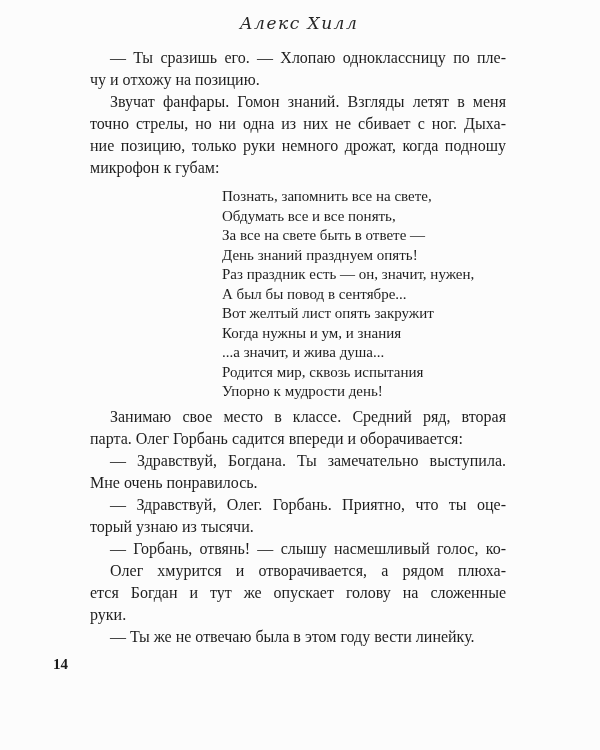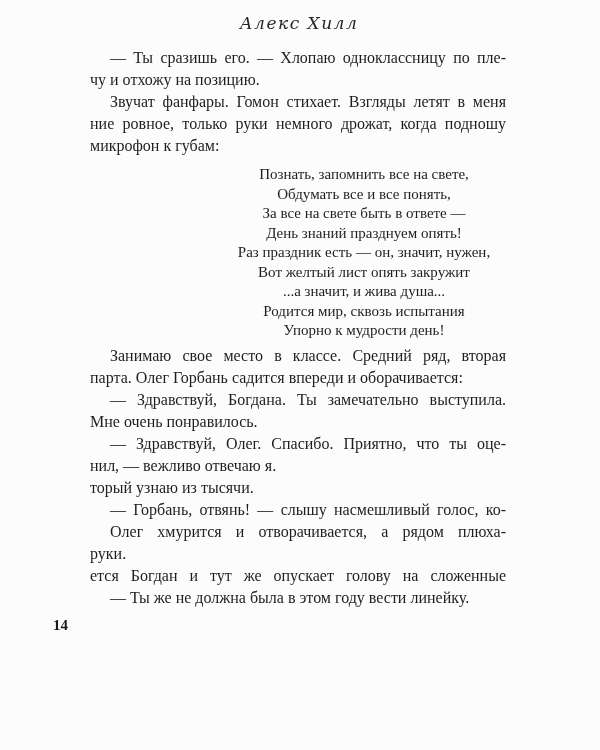--- a/index.html
+++ b/index.html
@@ -38,21 +38,21 @@
     text-align-last: justify;
     min-height: 22px;
   }
   .line.first { text-indent: 20px; }
   .line.last { text-align-last: left; }
   .poem {
     margin: 8px 0 4px 132px;
     font-size: 15px;
     line-height: 19.5px;
   }
-  .poem-line { text-align: center; }
+  .poem-line { text-align: left; }
   .folio {
     margin: 6px 0 0 53px;
     font-weight: bold;
     font-size: 15px;
     line-height: 20px;
     color: #1a1a1a;
   }
 </style>
 </head>
 <body>
@@ -60,58 +60,60 @@
 <div class="page" style="--paper: #fcfcfc; --ink: #1e1e1e;">
   <div class="running-head">Алекс Хилл</div>
 
   <div class="text-block">
     <div id="before-poem">
         <div class="para">
           <div class="line first">— Ты сразишь его. — Хлопаю одноклассницу по пле-</div>
           <div class="line last">чу и отхожу на позицию.</div>
         </div>
         <div class="para">
-          <div class="line first">Звучат фанфары. Гомон стихает. Взгляды летят в меня</div>
-          <div class="line">ние ровное, только руки немного дрожат, когда подношу</div>
+          <div class="line first">Звучат фанфары. Гомон знаний. Взгляды летят в меня</div>
+          <div class="line">точно стрелы, но ни одна из них не сбивает с ног. Дыха-</div>
+          <div class="line">ние позицию, только руки немного дрожат, когда подношу</div>
           <div class="line last">микрофон к губам:</div>
         </div>
       </div>
     <div id="poem" class="poem">
         <div class="poem-line">Познать, запомнить все на свете,</div>
         <div class="poem-line">Обдумать все и все понять,</div>
         <div class="poem-line">За все на свете быть в ответе —</div>
         <div class="poem-line">День знаний празднуем опять!</div>
         <div class="poem-line">Раз праздник есть — он, значит, нужен,</div>
+        <div class="poem-line">А был бы повод в сентябре...</div>
         <div class="poem-line">Вот желтый лист опять закружит</div>
+        <div class="poem-line">Когда нужны и ум, и знания</div>
         <div class="poem-line">...а значит, и жива душа...</div>
         <div class="poem-line">Родится мир, сквозь испытания</div>
         <div class="poem-line">Упорно к мудрости день!</div>
       </div>
     <div id="after-poem">
         <div class="para">
           <div class="line first">Занимаю свое место в классе. Средний ряд, вторая</div>
           <div class="line last">парта. Олег Горбань садится впереди и оборачивается:</div>
         </div>
         <div class="para">
           <div class="line first">— Здравствуй, Богдана. Ты замечательно выступила.</div>
           <div class="line last">Мне очень понравилось.</div>
         </div>
         <div class="para">
-          <div class="line first">— Здравствуй, Олег. Спасибо. Приятно, что ты оце-</div>
-          <div class="line last">нил, — вежливо отвечаю я.</div>
+          <div class="line first">— Здравствуй, Олег. Горбань. Приятно, что ты оце-</div>
         </div>
         <div class="para">
           <div class="line last">торый узнаю из тысячи.</div>
           <div class="line first">— Горбань, отвянь! — слышу насмешливый голос, ко-</div>
         </div>
         <div class="para">
           <div class="line first">Олег хмурится и отворачивается, а рядом плюха-</div>
+          <div class="line">ется Богдан и тут же опускает голову на сложенные</div>
           <div class="line last">руки.</div>
-          <div class="line">ется Богдан и тут же опускает голову на сложенные</div>
         </div>
         <div class="para">
-          <div class="line first last">— Ты же не должна была в этом году вести линейку.</div>
+          <div class="line first last">— Ты же не отвечаю была в этом году вести линейку.</div>
         </div>
       </div>
   </div>
 
   <div class="folio">14</div>
 </div>
 
 </body></html>

